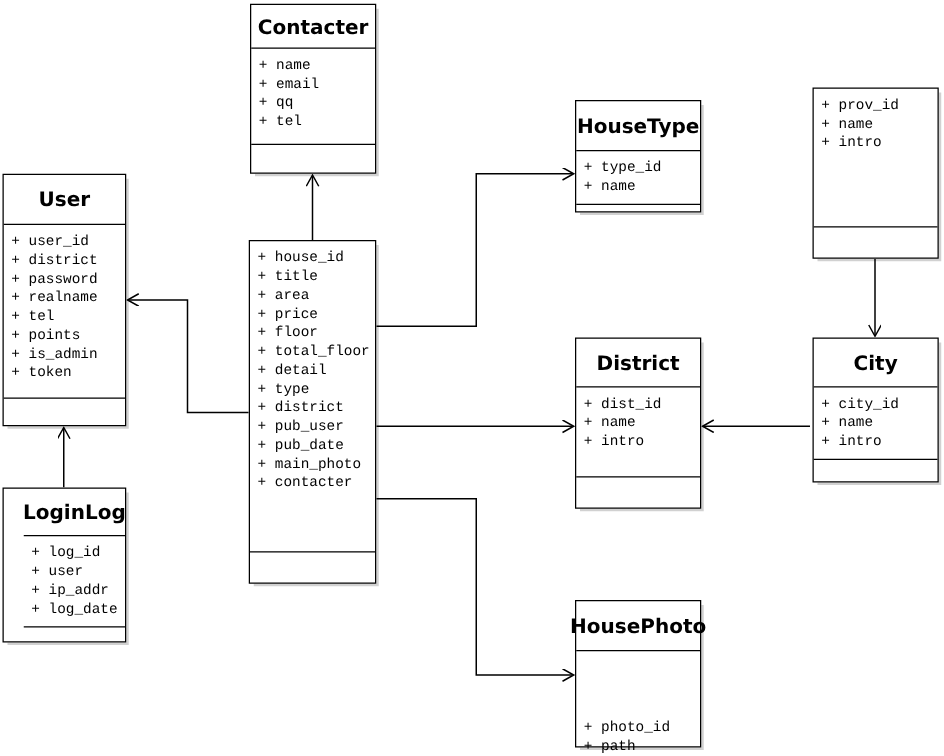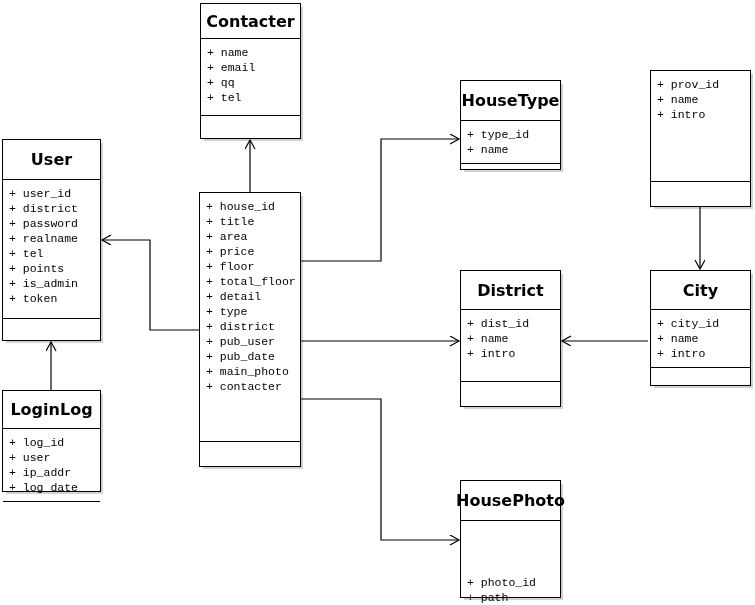--- a/index.html
+++ b/index.html
@@ -122,21 +122,21 @@
           <div class="uml-attr">+ detail</div>
           <div class="uml-attr">+ type</div>
           <div class="uml-attr">+ district</div>
           <div class="uml-attr">+ pub_user</div>
           <div class="uml-attr">+ pub_date</div>
           <div class="uml-attr">+ main_photo</div>
           <div class="uml-attr">+ contacter</div>
         </div>
         <div class="uml-methods" style="height: 24px;"></div>
       </div>
-      <div class="uml-class" style="left: 2px; top: 390px; width: 99px; height: 102px;">
+      <div class="uml-class" style="left: 2px; top: 390px; width: 99px; height: 124px; padding-left: 16px;">
         <div class="uml-title" style="height: 38px;">LoginLog</div>
         <div class="uml-attrs">
           <div class="uml-attr">+ log_id</div>
           <div class="uml-attr">+ user</div>
           <div class="uml-attr">+ ip_addr</div>
           <div class="uml-attr">+ log_date</div>
         </div>
         <div class="uml-methods" style="height: 22px;"></div>
       </div>
       <div class="uml-class" style="left: 460px; top: 80px; width: 101px; height: 90px;">

